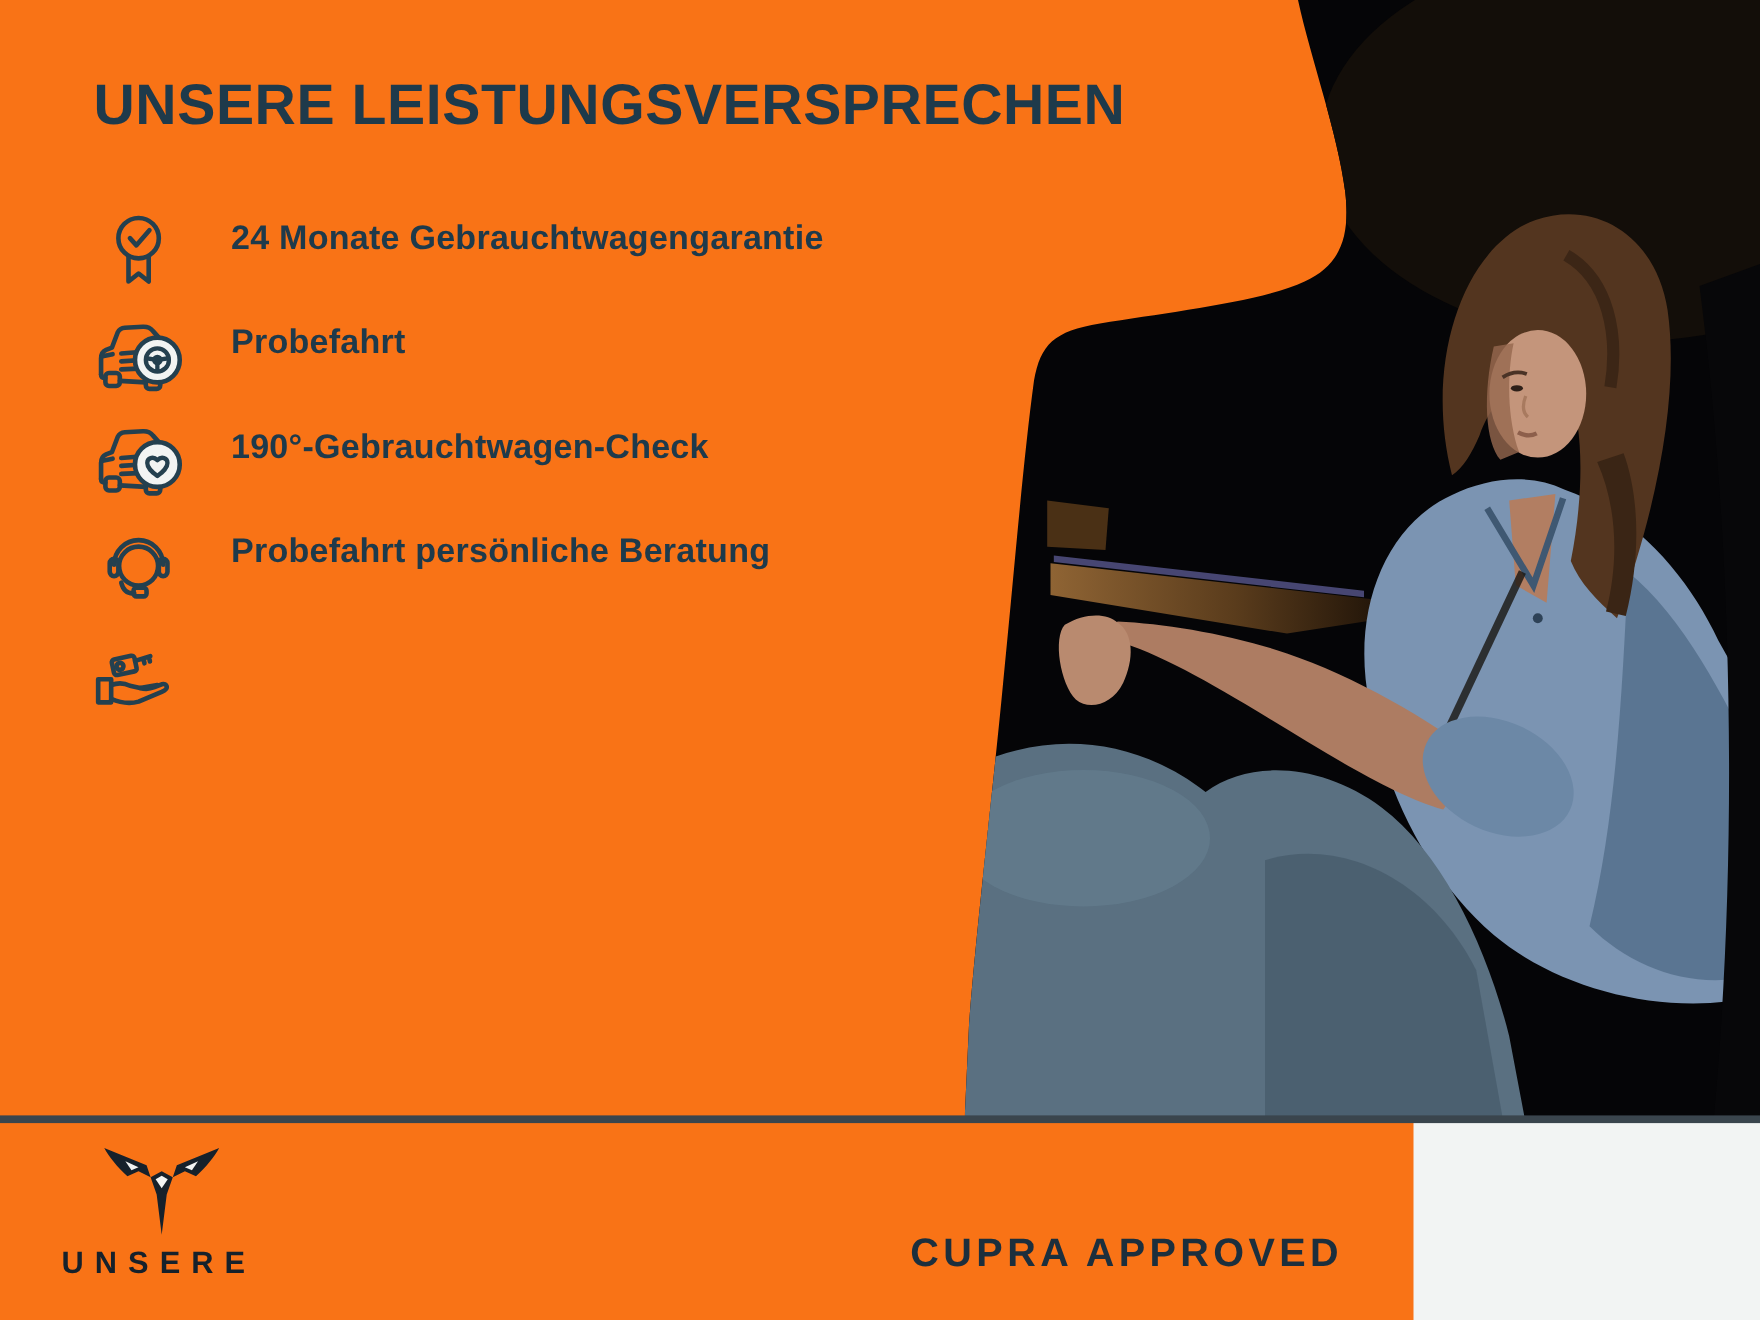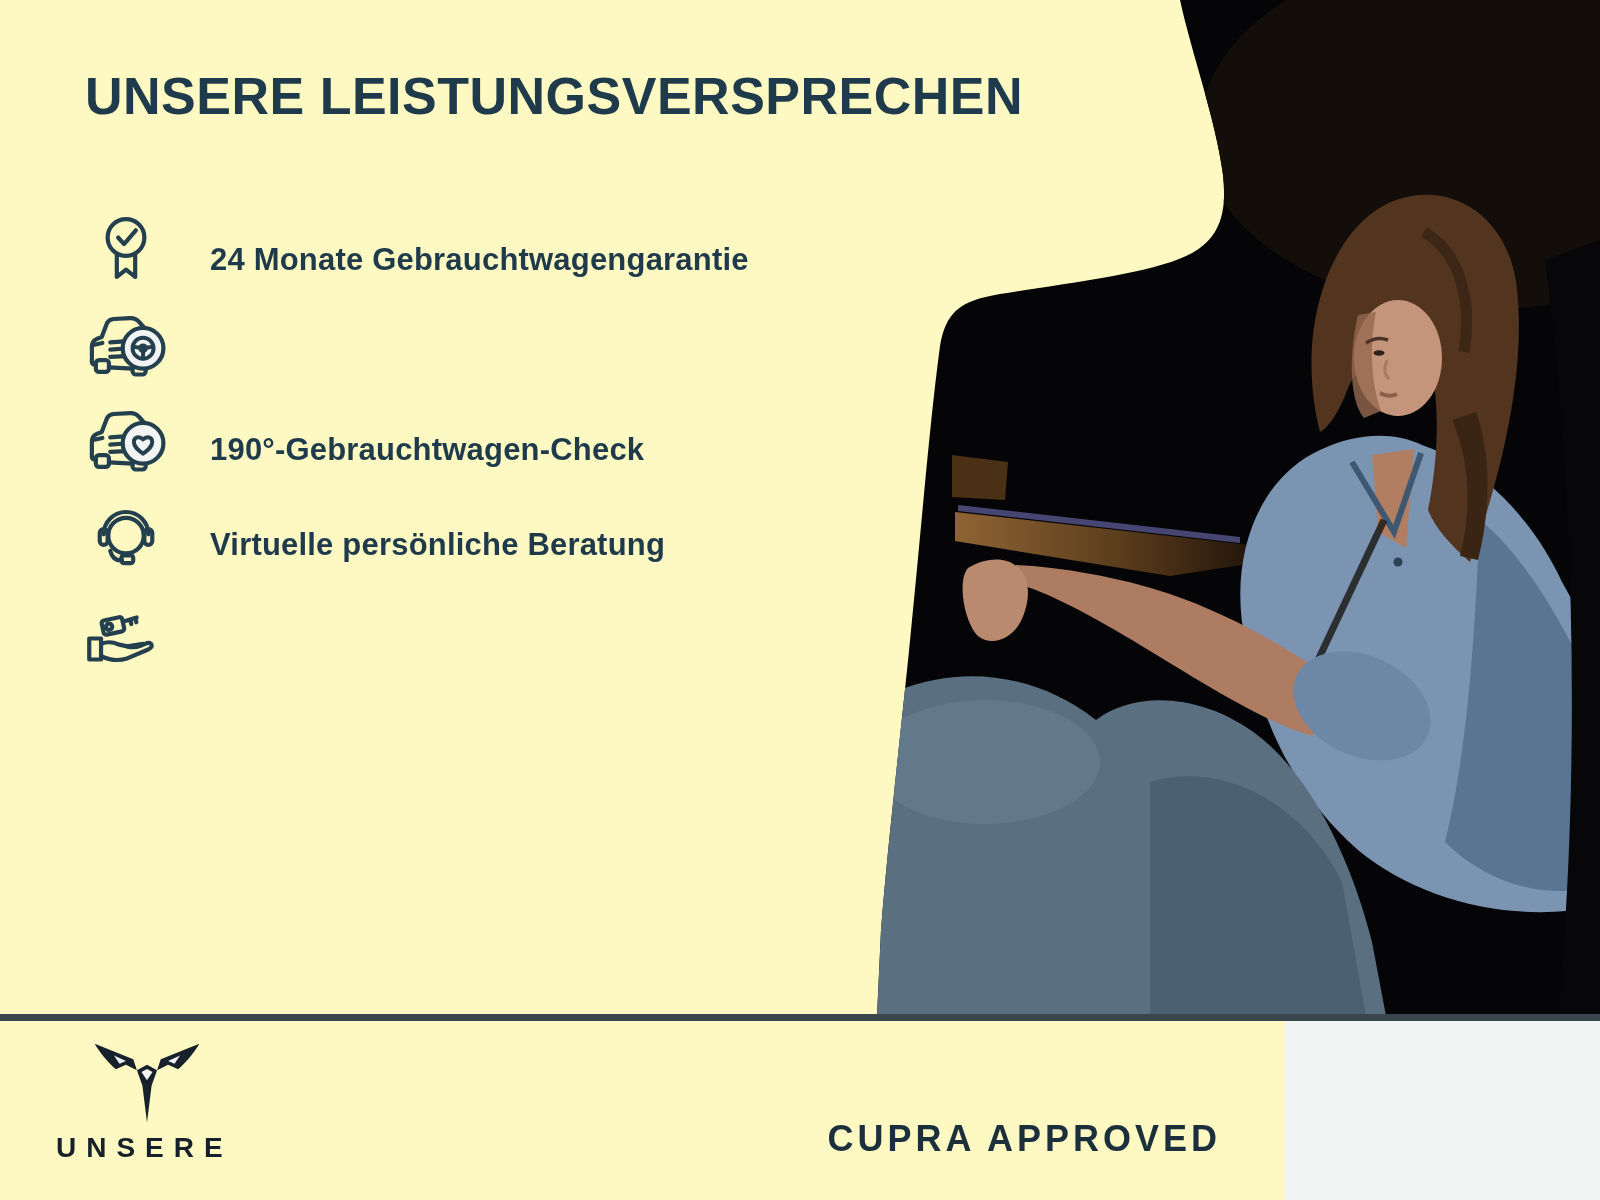--- a/index.html
+++ b/index.html
@@ -1,24 +1,24 @@
 <!DOCTYPE html>
 <html><head>
 <meta charset="utf-8">
 <style>
   html,body{margin:0;padding:0;}
   body{width:1600px;height:1200px;overflow:hidden;background:#f2f4f3;font-family:"Liberation Sans",sans-serif;}
-  .canvas{position:relative;width:1285px;height:1200px;background:#fef9c3;}
+  .canvas{position:relative;width:1285px;height:1200px;background:#f97316;}
 
   .photo-svg{position:absolute;left:0;top:0;}
 
   .title{position:absolute;left:85px;top:66px;font-size:52px;font-weight:bold;color:#1e3a4b;letter-spacing:.5px;white-space:nowrap;}
 
   .list{position:absolute;left:82px;top:190px;}
-  .row{display:flex;align-items:flex-end;height:95px;}
+  .row{display:flex;align-items:flex-start;height:95px;}
   .row.tall{height:128px;}
   .icon-cell{width:88px;display:flex;justify-content:center;align-items:center;flex:0 0 88px;}
   .label{margin-left:40px;font-size:31px;font-weight:bold;color:#1e3a4b;white-space:pre-line;line-height:1.65;letter-spacing:.2px;}
 
   .divider{position:absolute;left:0;top:1014px;width:1600px;height:7px;background:#3a454d;}
 
   .footer-logo{position:absolute;left:92px;top:1040px;}
   .wordmark{position:absolute;left:56px;top:1132px;font-size:28px;font-weight:bold;letter-spacing:10px;color:#16212b;}
   .approved{position:absolute;right:64px;top:1118px;font-size:36px;font-weight:bold;letter-spacing:4px;color:#1c2f3d;white-space:nowrap;}
 </style>
@@ -125,20 +125,21 @@
         <svg width="84" height="74" viewBox="0 0 64 56">
           <use href="#car-base" xlink:href="#car-base"></use>
           <use href="#badge-circle" xlink:href="#badge-circle"></use>
           <g fill="none" stroke="#24404f" stroke-width="3" stroke-linecap="round">
             <circle cx="45" cy="32" r="8"></circle>
             <circle cx="45" cy="32" r="2.2" fill="#24404f"></circle>
             <path d="M37.4,30.8 L42.4,31.6 M52.6,30.8 L47.6,31.6 M45,35 L45,39.6"></path>
           </g>
         </svg>
       </span>
+      <span class="label">Probefahrt</span>
     </div>
 
     <div class="row">
       <span class="icon-cell">
         <svg width="84" height="74" viewBox="0 0 64 56">
           <use href="#car-base" xlink:href="#car-base"></use>
           <use href="#badge-circle" xlink:href="#badge-circle"></use>
           <path d="M45,40 C41,37 38,34.5 38,31 C38,27.5 42,26 45,29 C48,26 52,27.5 52,31 C52,34.5 49,37 45,40 Z" fill="none" stroke="#24404f" stroke-width="3" stroke-linejoin="round"></path>
         </svg>
       </span>
@@ -149,21 +150,21 @@
       <span class="icon-cell">
         <svg width="84" height="74" viewBox="0 0 64 56" fill="none" stroke="#24404f" stroke-width="3.2" stroke-linecap="round" stroke-linejoin="round">
           <circle cx="32" cy="30" r="13.5"></circle>
           <path d="M15,29 A17,17 0 0 1 49,29"></path>
           <rect x="12" y="25" width="6" height="12" rx="3"></rect>
           <rect x="46" y="25" width="6" height="12" rx="3"></rect>
           <path d="M20,41.5 Q22,49.5 29,48.8"></path>
           <rect x="28.5" y="45" width="9" height="6" rx="2"></rect>
         </svg>
       </span>
-      <span class="label">Virtuelle persönliche Beratung</span>
+      <span class="label">Probefahrt persönliche Beratung</span>
     </div>
 
     <div class="row">
       <span class="icon-cell">
         <svg width="84" height="74" viewBox="0 0 64 56" fill="none" stroke="#24404f" stroke-width="3.2" stroke-linecap="round" stroke-linejoin="round">
           <rect x="4" y="36" width="9" height="16"></rect>
           <path d="M13,40 Q20,37.5 26,40.5 L33,42 Q38,43.5 43,41.5 L48,39.5 Q51,38.8 51.5,41 Q52,43 48,44.8 L32,51.5 Q23,54 13,49.5"></path>
           <path d="M33,42 L45,40"></path>
           <g transform="rotate(-12 24 26)">
             <rect x="14" y="20.5" width="16" height="11" rx="2"></rect>

